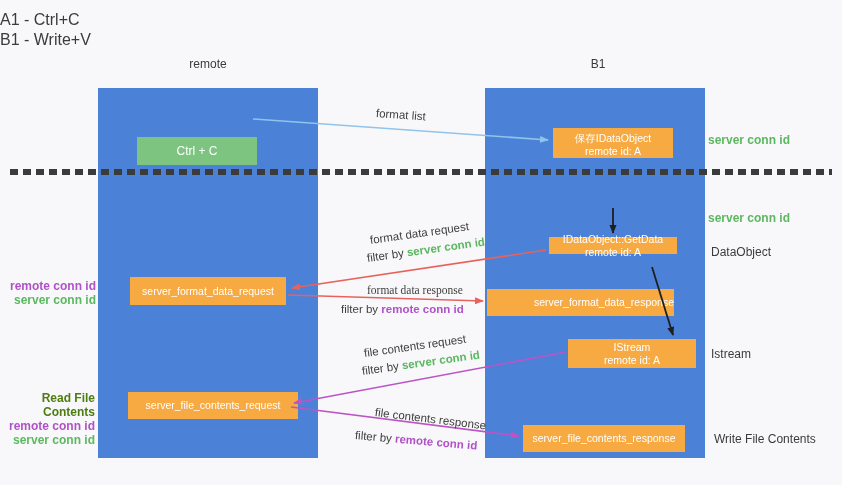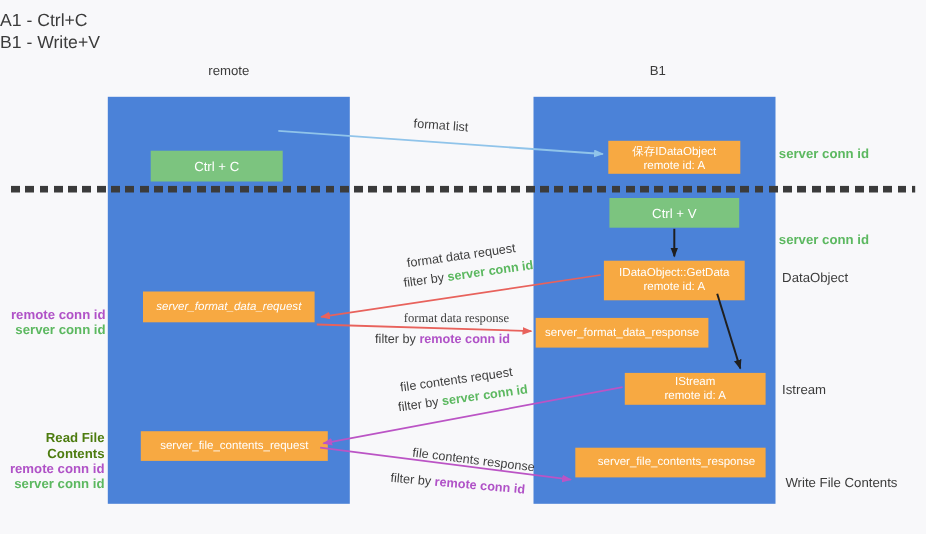--- a/index.html
+++ b/index.html
@@ -74,51 +74,48 @@
     <span>Ctrl + C</span>
   </div>
 
   <div class="node orange" style="left:553px; top:128px; width:120px; height:30px;align-items:flex-end;">
     <div>
       <div>保存IDataObject</div>
       <div>remote id: A</div>
     </div>
   </div>
 
-  <div class="node green" style="left:554px; top:180px; width:118px; height:27px;">
-    <span>Ctrl + V</span>
-  </div>
 
-  <div class="node orange" style="left:549px; top:237px; width:128px; height:36px;">
+  <div class="node orange" style="left:549px; top:237px; width:128px; height:17px;">
     <div>
       <div>IDataObject::GetData</div>
       <div>remote id: A</div>
     </div>
   </div>
 
-  <div class="node orange" style="left:130px; top:265px; width:156px; height:28px;font-style:italic;">
+  <div class="node orange" style="left:130px; top:277px; width:156px; height:28px;">
     <span>server_format_data_request</span>
   </div>
 
-  <div class="node orange" style="left:487px; top:289px; width:157px; height:27px;">
+  <div class="node orange" style="left:487px; top:289px; width:187px; height:27px;justify-content:flex-end;">
     <span>server_format_data_response</span>
   </div>
 
   <div class="node orange" style="left:568px; top:339px; width:128px; height:29px;">
     <div>
       <div>IStream</div>
       <div>remote id: A</div>
     </div>
   </div>
 
   <div class="node orange" style="left:128px; top:392px; width:170px; height:27px;">
     <span>server_file_contents_request</span>
   </div>
 
-  <div class="node orange" style="left:523px; top:407px; width:162px; height:27px;padding-left:11px;">
+  <div class="node orange" style="left:523px; top:425px; width:162px; height:27px;">
     <span>server_file_contents_response</span>
   </div>
 
   <div class="side-label green" style="left:708px; top:133px;">server conn id</div>
   <div class="side-label green" style="left:708px; top:211px;">server conn id</div>
   <div class="side-label" style="left:711px; top:245px;">DataObject</div>
   <div class="side-label" style="left:711px; top:347px;">Istream</div>
   <div class="side-label" style="left:714px; top:432px;">Write File Contents</div>
 
   <div class="left-block" style="top:279px; width:96px;">

